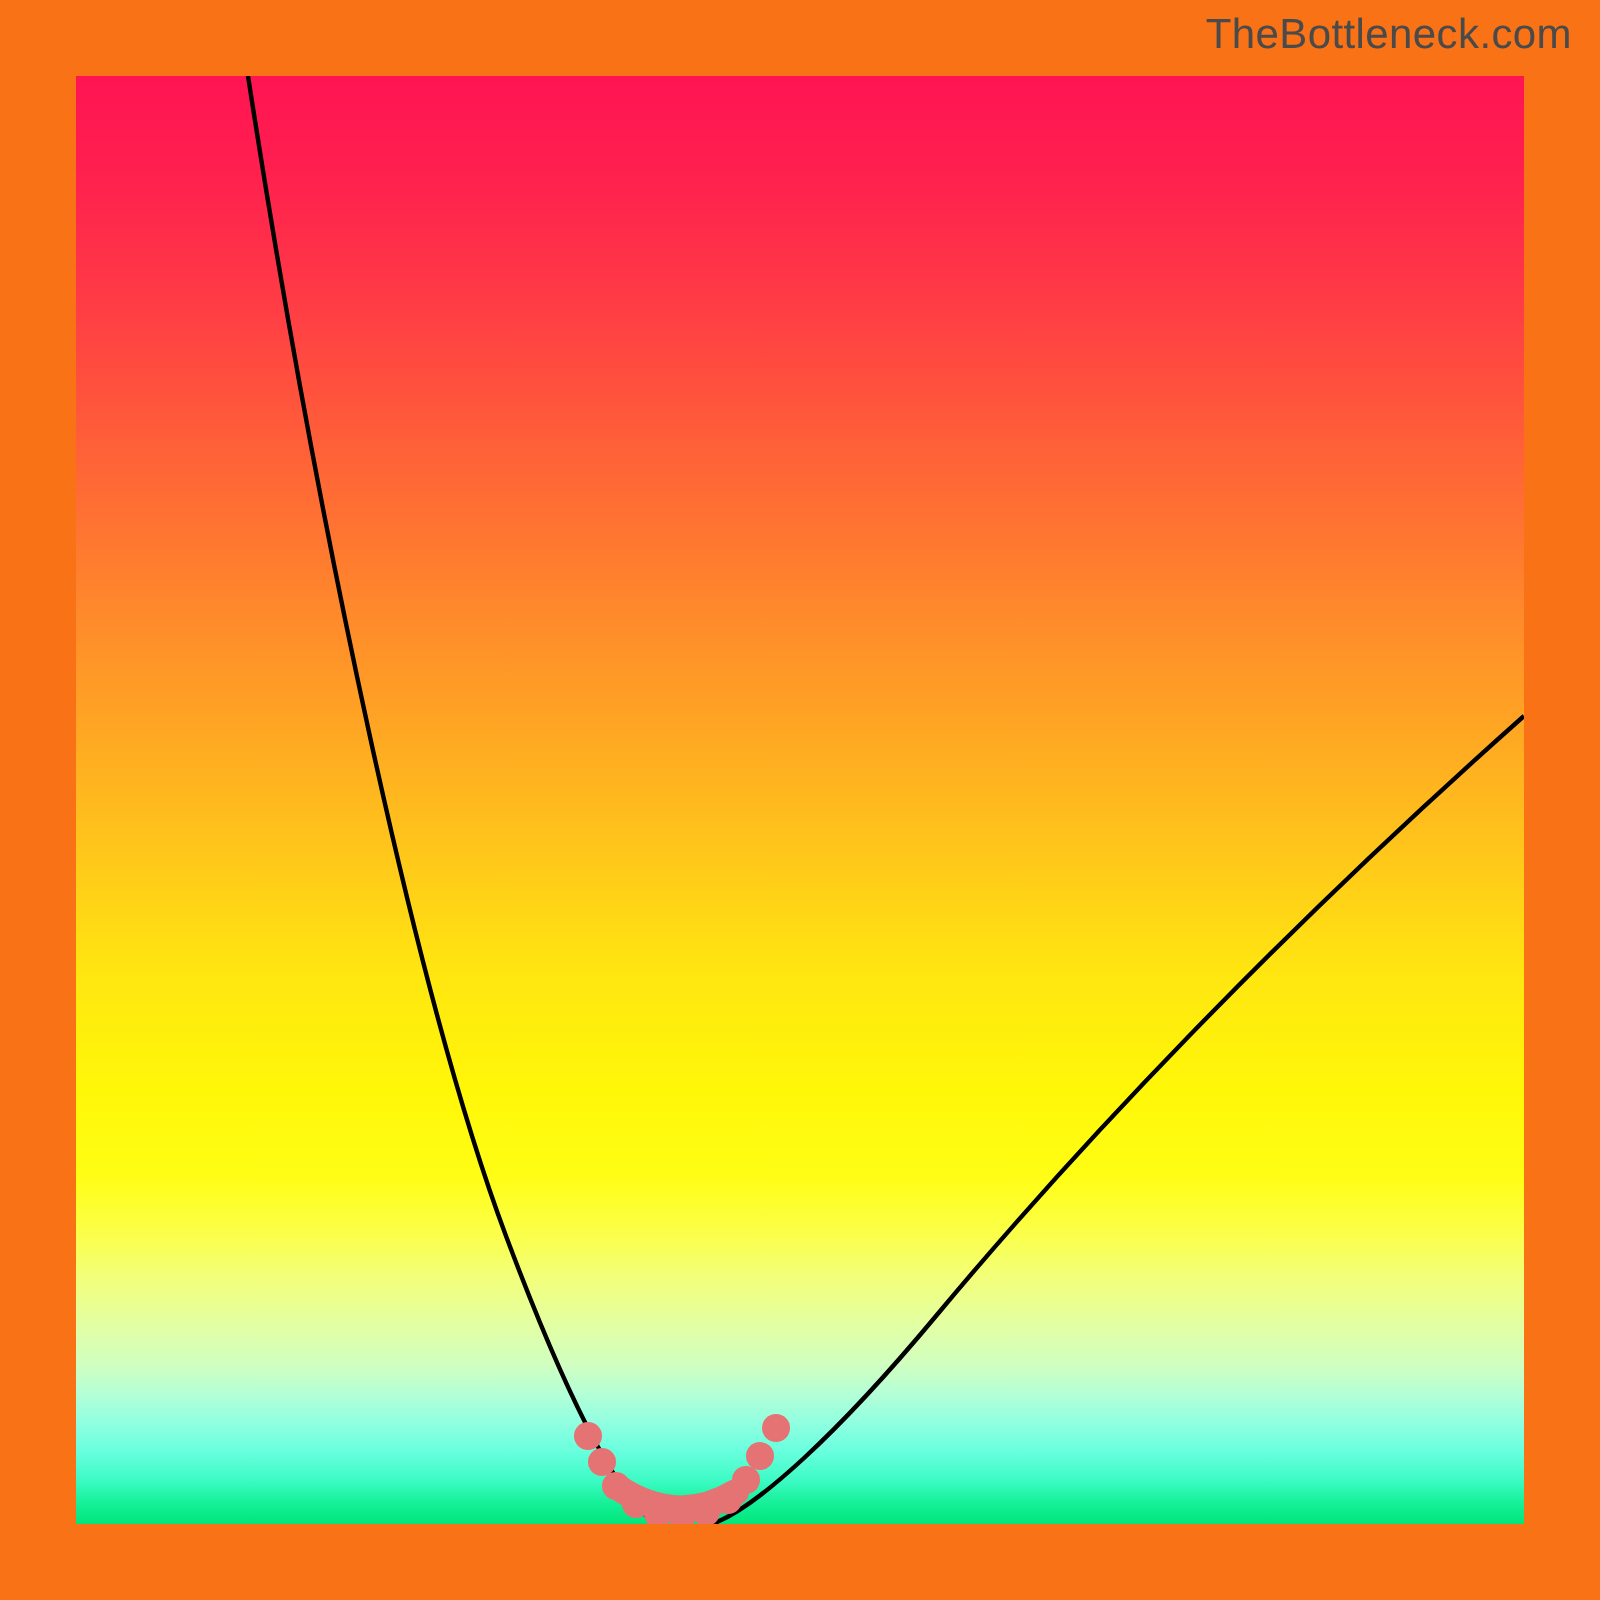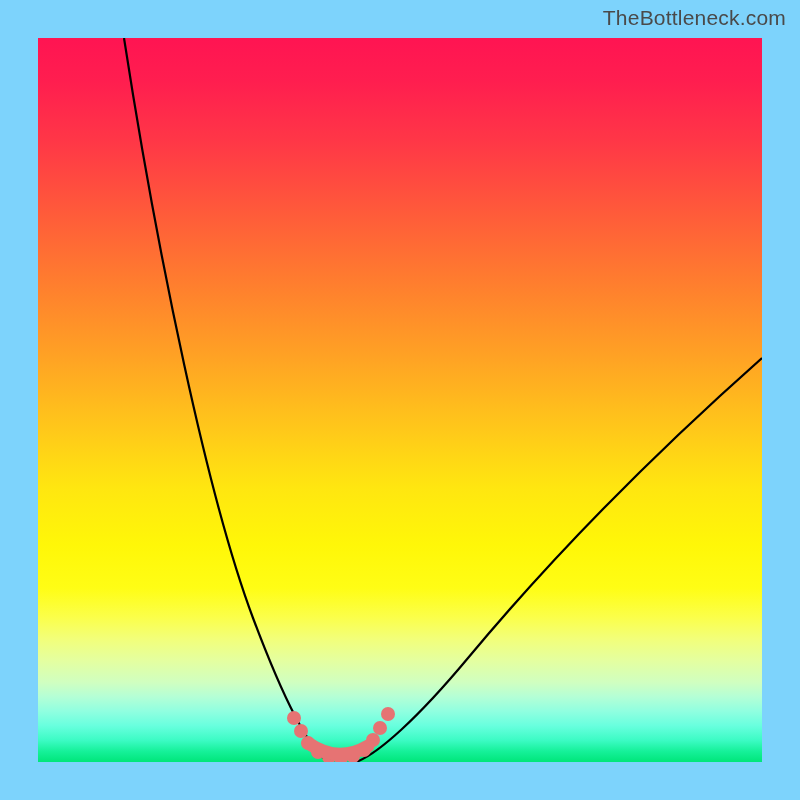--- a/index.html
+++ b/index.html
@@ -9,21 +9,21 @@
     height: 800px;
     background: #000;
     overflow: hidden;
   }
   .frame {
     position: absolute;
     top: 0;
     left: 0;
     width: 800px;
     height: 800px;
-    background: #7dd3fc;
+    background: #f97316;
   }
   .plot {
     position: absolute;
     top: 38px;
     left: 38px;
     width: 724px;
     height: 724px;
     overflow: hidden;
   }
   .gradient {

